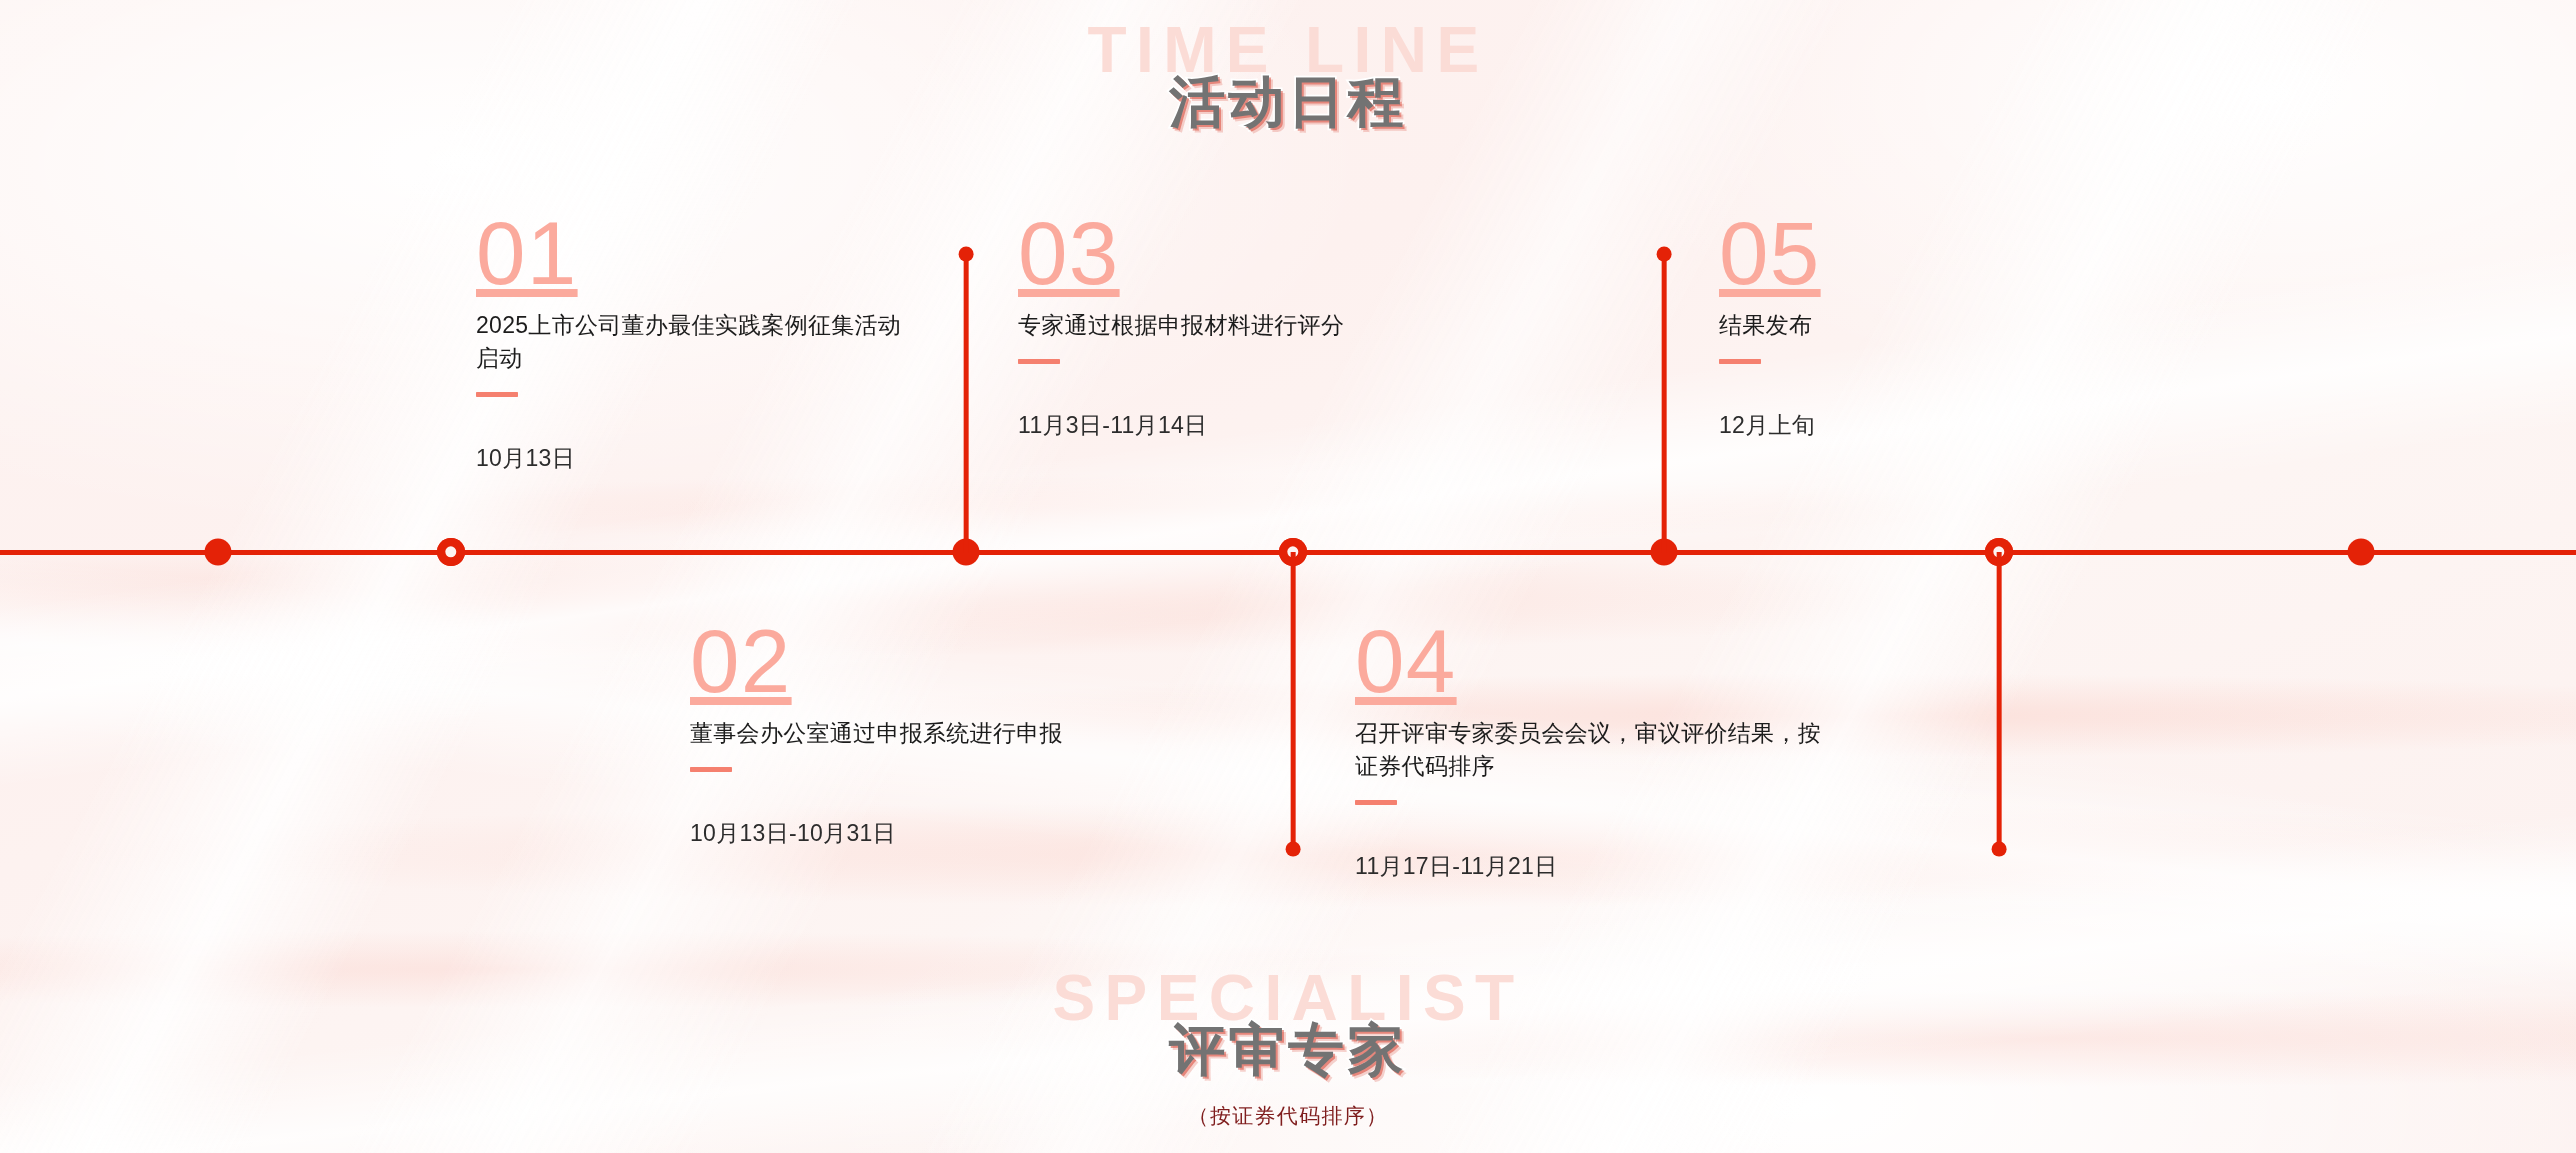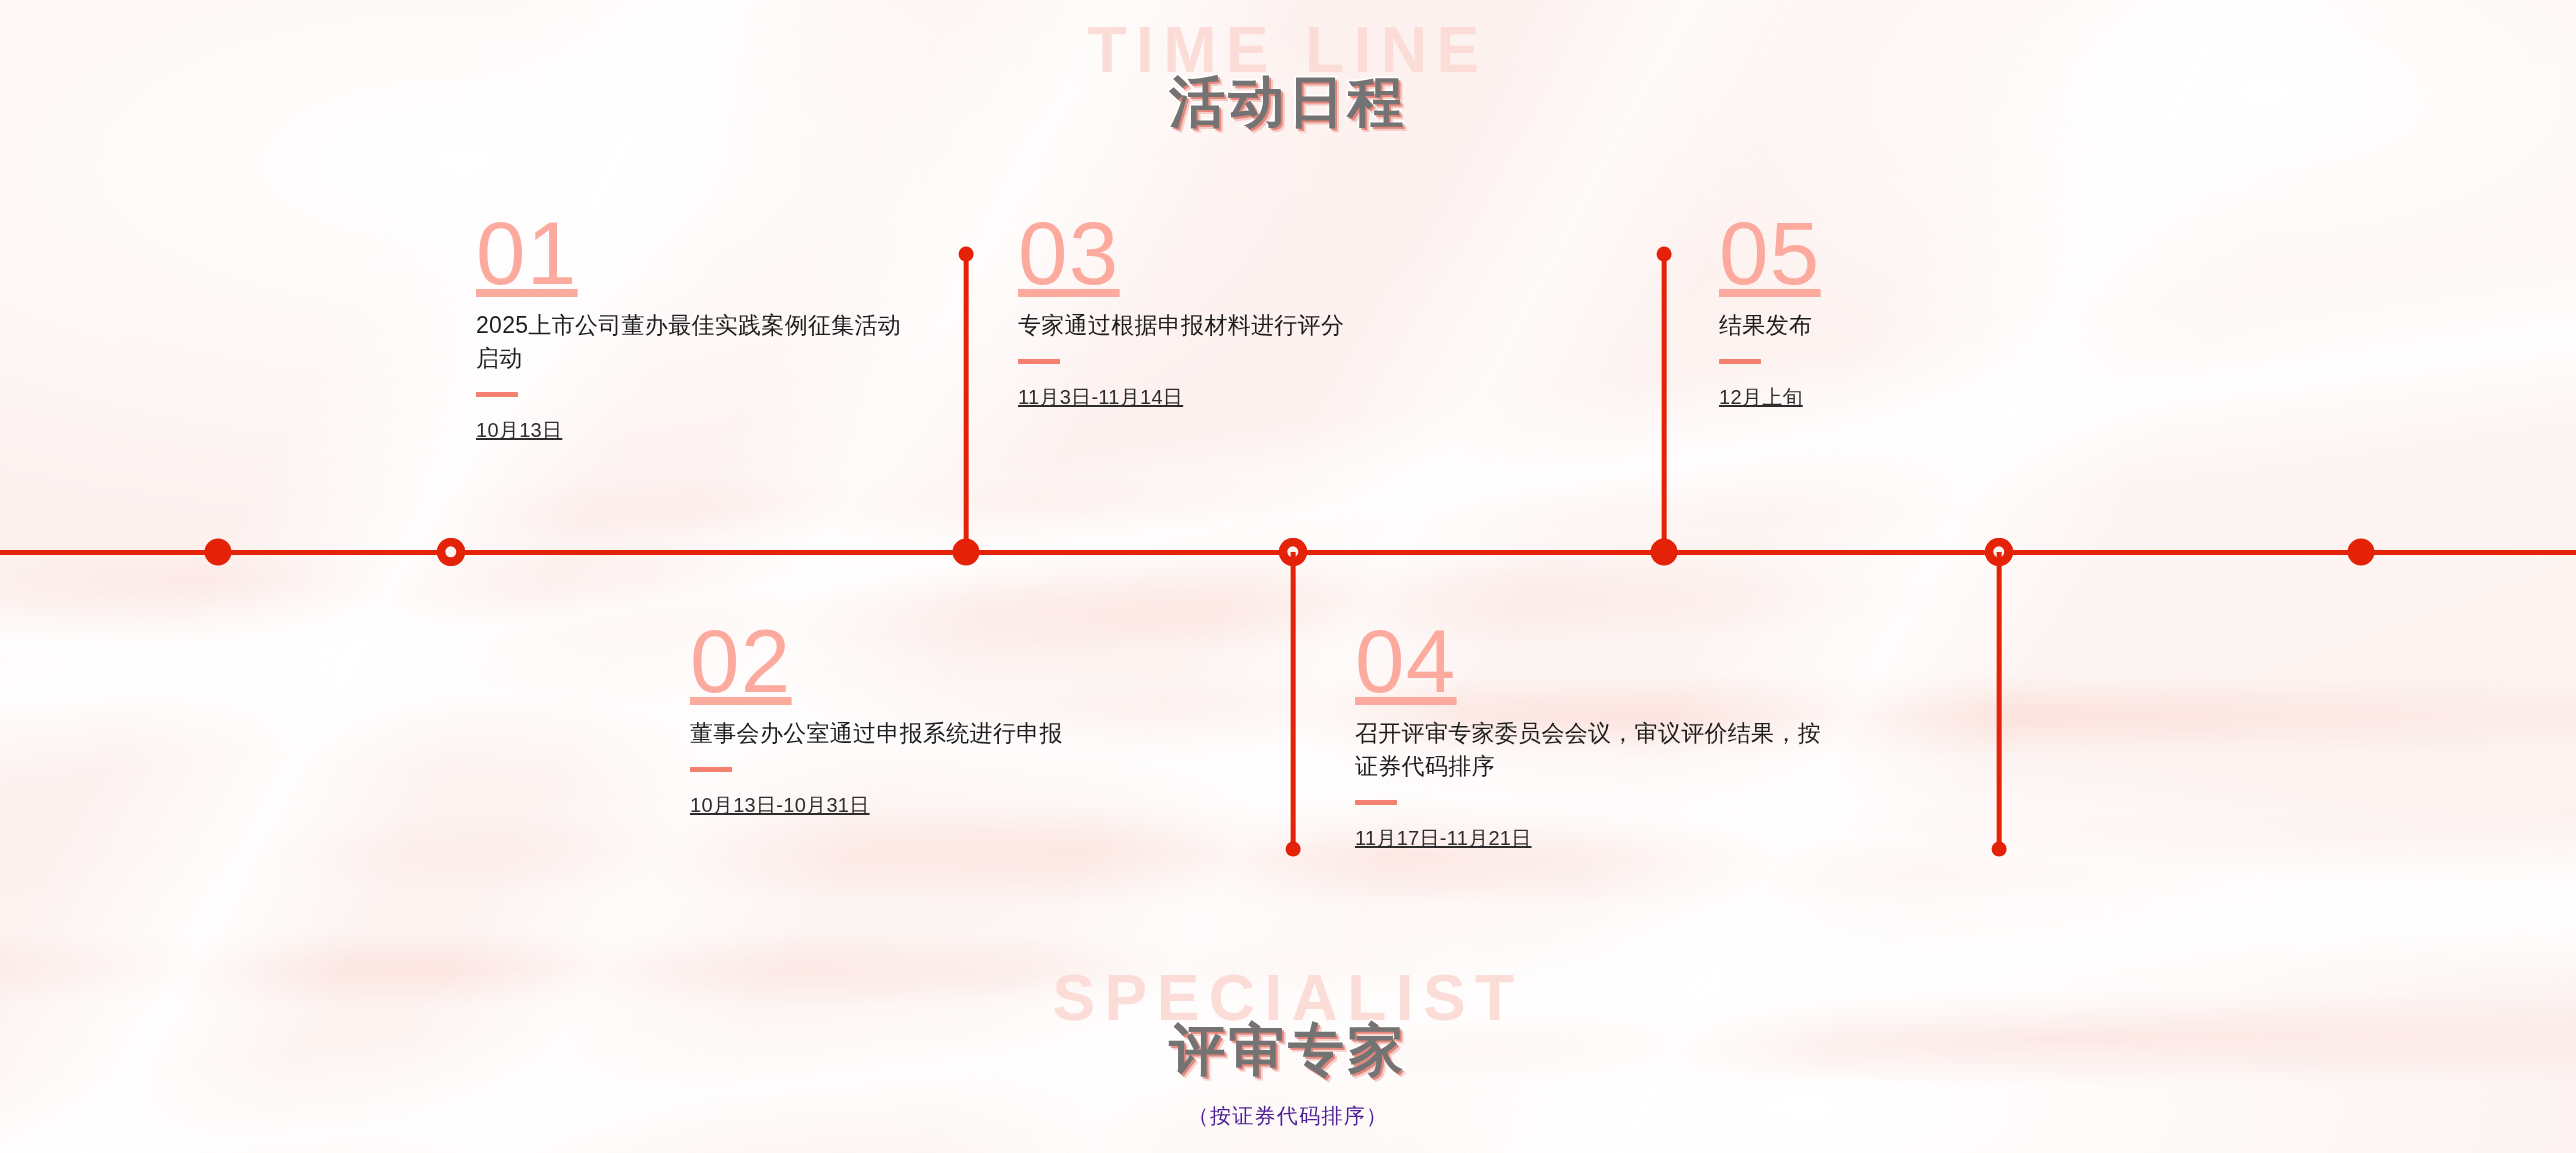--- a/index.html
+++ b/index.html
@@ -88,21 +88,21 @@
     text-shadow:
        2px  2px 0 rgba(210,40,20,.45),
        4px  4px 0 rgba(210,40,20,.20);
   }
   .head-sub {
     position: absolute;
     left: 0;
     width: 2576px;
     text-align: center;
     font-size: 21px;
-    color: #4c1d95;
+    color: #7f1d1d;
     letter-spacing: 1.3px;
   }
 
   
   .axis {
     position: absolute;
     left: 0;
     top: 550px;
     width: 2576px;
     height: 4.7px;
@@ -166,26 +166,25 @@
     letter-spacing: 0.3px;
   }
   .entry-rule {
     margin-top: 17.4px;
     width: 42px;
     height: 5.4px;
     background: #f5806f;
     border-radius: 0.7px;
   }
   .entry-date {
-    margin-top: 20px;
-    font-size: 20px;
+    margin-top: 46px;
+    font-size: 23px;
     color: #2c2c2c;
     letter-spacing: 0.3px;
     white-space: nowrap;
-    text-decoration: underline;
   }
 </style>
 </head>
 <body>
 
 <div id="canvas">
 
   <div class="bg-layer bg-base"></div>
   <div class="bg-layer bg-waves"></div>
   <div class="bg-layer bg-waves2"></div>

